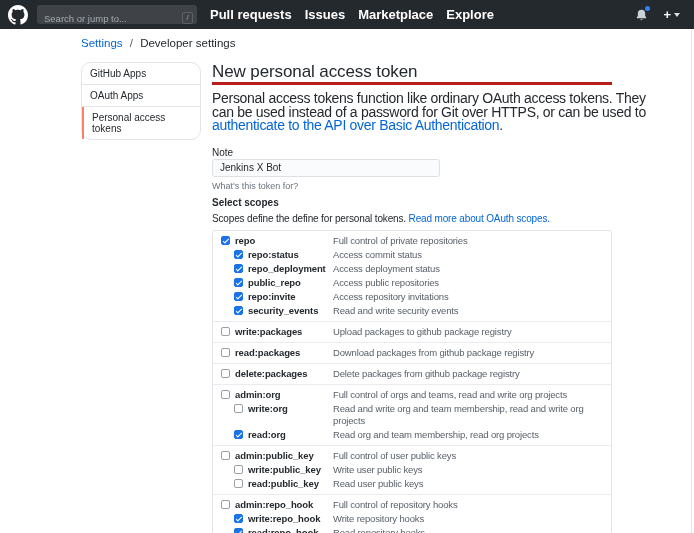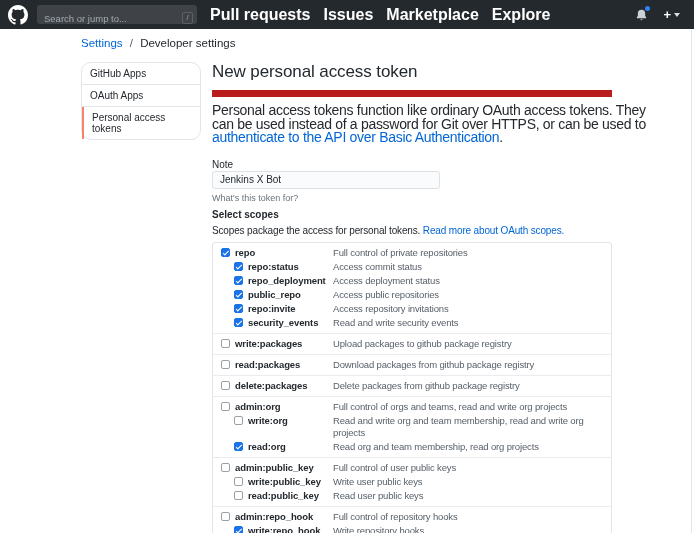--- a/index.html
+++ b/index.html
@@ -25,21 +25,21 @@
     flex:1; min-width:0; background:transparent; border:none; outline:none;
     color:#cdd1d5; font-size:9.5px; font-family:inherit; padding:0;
   }
   .search input::placeholder { color:#a2a9b0; }
   .slash-key {
     border:1px solid #5a6067; color:#9aa0a6; font-size:8px;
     width:11px; height:12px; line-height:10px; text-align:center;
     border-radius:2px; flex-shrink:0;
   }
   .nav { display:flex; gap:13px; }
-  .nav span { color:#fff; font-weight:700; font-size:16px; cursor:pointer; white-space:nowrap; }
+  .nav span { color:#fff; font-weight:700; font-size:13px; cursor:pointer; white-space:nowrap; }
   .spacer { flex:1; }
   .bell-wrap { position:relative; margin-right:15px; cursor:pointer; }
   .bell-wrap svg { display:block; }
   .notif-dot {
     position:absolute; top:-2px; right:-2px; width:5px; height:5px;
     border-radius:50%; background:#2f81f7;
   }
   .plus-wrap { display:flex; align-items:center; gap:3px; cursor:pointer; }
   .plus-glyph { color:#fff; font-size:13px; font-weight:600; line-height:13px; }
   .caret {
@@ -59,21 +59,21 @@
   .side-item {
     padding:5px 8px; font-size:10px; border-bottom:1px solid #e1e4e8;
     cursor:pointer; line-height:11px;
   }
   .side-item:last-child { border-bottom:none; }
   .side-item.selected { border-left:2px solid #f9826c; }
 
   .main { flex:1; min-width:0; margin-left:11px; }
   .page-title {
     font-size:17px; font-weight:400; letter-spacing:-.1px; margin:0;
-    padding-bottom:8px; border-bottom:7px solid #b91c1c; line-height:20px;
+    border-bottom:3px solid #b91c1c; line-height:20px;
   }
   .link { color:#0366d6; text-decoration:none; cursor:pointer; }
   .intro {
     margin-top:7px; width:455px; font-size:14px; line-height:13.5px;
     letter-spacing:-.3px;
   }
   .note-label { font-weight:400; font-size:10px; margin-top:7px; line-height:12px; }
   .note-input {
     display:block; width:228px; height:18px;
     background:#fafbfc; border:1px solid #dde1e6; border-radius:3px;
@@ -157,21 +157,21 @@
   <div class="main">
     <h2 class="page-title">New personal access token</h2>
 
     <p class="intro"><span>Personal access tokens function like ordinary OAuth access tokens. They can be used instead of a password for Git over HTTPS, or can be used to </span><a class="link">authenticate to the API over Basic Authentication</a><span>.</span></p>
 
     <div class="note-label">Note</div>
     <input class="note-input" type="text" value="Jenkins X Bot" style="">
     <div class="note-help">What's this token for?</div>
 
     <div class="scopes-label">Select scopes</div>
-    <div class="scopes-desc"><span>Scopes package the access for personal tokens. </span><a class="link">Read more about OAuth scopes.</a></div>
+    <div class="scopes-desc"><span>Scopes define the define for personal tokens. </span><a class="link">Read more about OAuth scopes.</a></div>
 
     <div class="scopes-table" id="scopes-table">
         <div class="scope-group">
           <div class="scope-row top">
             <div class="cell-label">
               <span class="checkbox checked"></span>
               <span class="scope-name">repo</span>
             </div>
             <div class="cell-desc">Full control of private repositories</div>
           </div>

